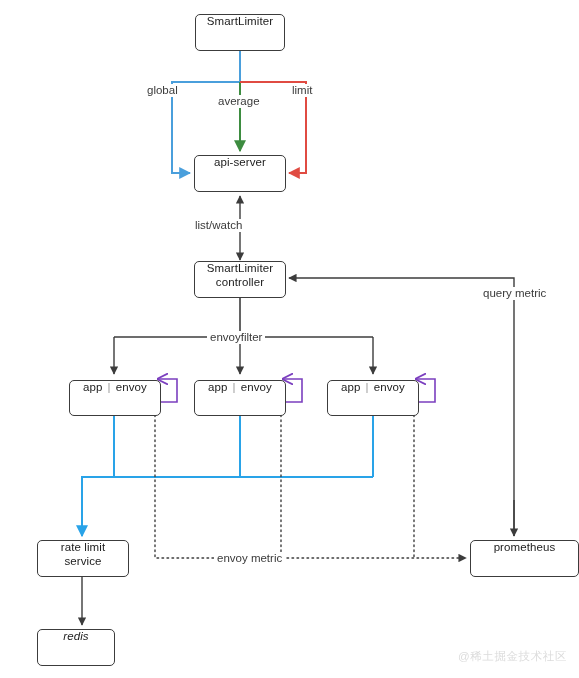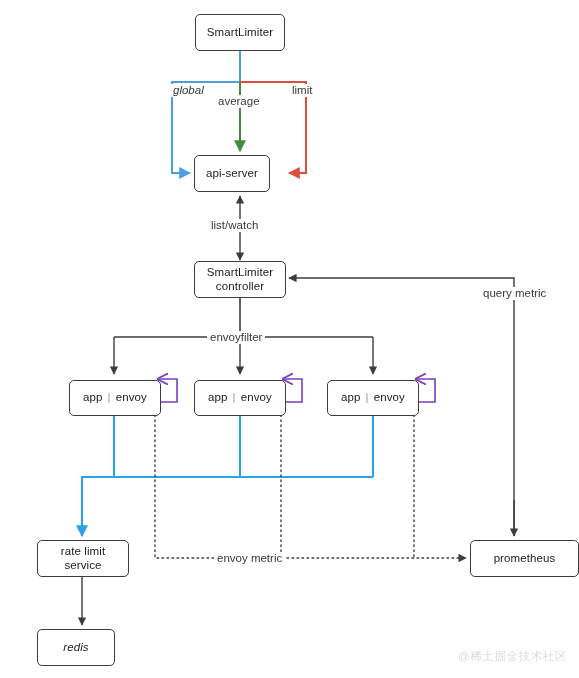--- a/index.html
+++ b/index.html
@@ -24,21 +24,21 @@
     width: 579px;
     height: 678px;
   }
   .node-box {
     position: absolute;
     box-sizing: border-box;
     border: 1.6px solid #3c3c3c;
     border-radius: 5px;
     background: #ffffff;
     display: flex;
-    align-items: center;
+    align-items: flex-start;
     justify-content: center;
     text-align: center;
     color: #1b1b1b;
     font-size: 11.5px;
     line-height: 13.5px;
     letter-spacing: 0.1px;
     z-index: 3;
   }
   .node-label {
     white-space: pre-line;
@@ -132,21 +132,21 @@
     <path d="M 414 415 L 414 558" stroke="#3c3c3c" stroke-width="1.4" fill="none" stroke-dasharray="1.6 3.4" stroke-linecap="round"></path>
 
     <path d="M 514 536 L 514 278 L 289 278" stroke="#3c3c3c" stroke-width="1.4" fill="none" marker-end="url(#arrow-dark)"></path>
     <path d="M 514 500 L 514 536" stroke="#3c3c3c" stroke-width="1.4" fill="none" marker-end="url(#arrow-dark)"></path>
   </svg>
 
   <div class="node-box" style="left:195px; top:14px; width:90px; height:37px;">
     <span class="node-label">SmartLimiter</span>
   </div>
 
-  <div class="node-box" style="left:194px; top:155px; width:76px; height:37px;">
+  <div class="node-box" style="left:194px; top:155px; width:92px; height:37px;">
     <span class="node-label">api-server</span>
   </div>
 
   <div class="node-box" style="left:194px; top:261px; width:92px; height:37px;">
     <span class="node-label">SmartLimiter
 controller</span>
   </div>
 
   <div class="node-box" style="left:69px; top:380px; width:92px; height:36px;">
     <span>app</span>
@@ -172,27 +172,27 @@
   </div>
 
   <div class="node-box" style="left:37px; top:629px; width:78px; height:37px;font-style:italic;">
     <span class="node-label">redis</span>
   </div>
 
   <div class="node-box" style="left:470px; top:540px; width:109px; height:37px;">
     <span class="node-label">prometheus</span>
   </div>
 
-  <div class="edge-label" style="left:170px; top:84px;font-style:italic;">global</div>
+  <div class="edge-label" style="left:144px; top:84px;">global</div>
 
   <div class="edge-label" style="left:215px; top:95px;">average</div>
 
   <div class="edge-label" style="left:289px; top:84px;">limit</div>
 
-  <div class="edge-label" style="left:208px; top:219px;">list/watch</div>
+  <div class="edge-label" style="left:192px; top:219px;">list/watch</div>
 
   <div class="edge-label" style="left:207px; top:331px;">envoyfilter</div>
 
   <div class="edge-label" style="left:480px; top:287px;">query metric</div>
 
   <div class="edge-label" style="left:214px; top:552px;">envoy metric</div>
 
   <div class="watermark">@稀土掘金技术社区</div>
 
 </div>

